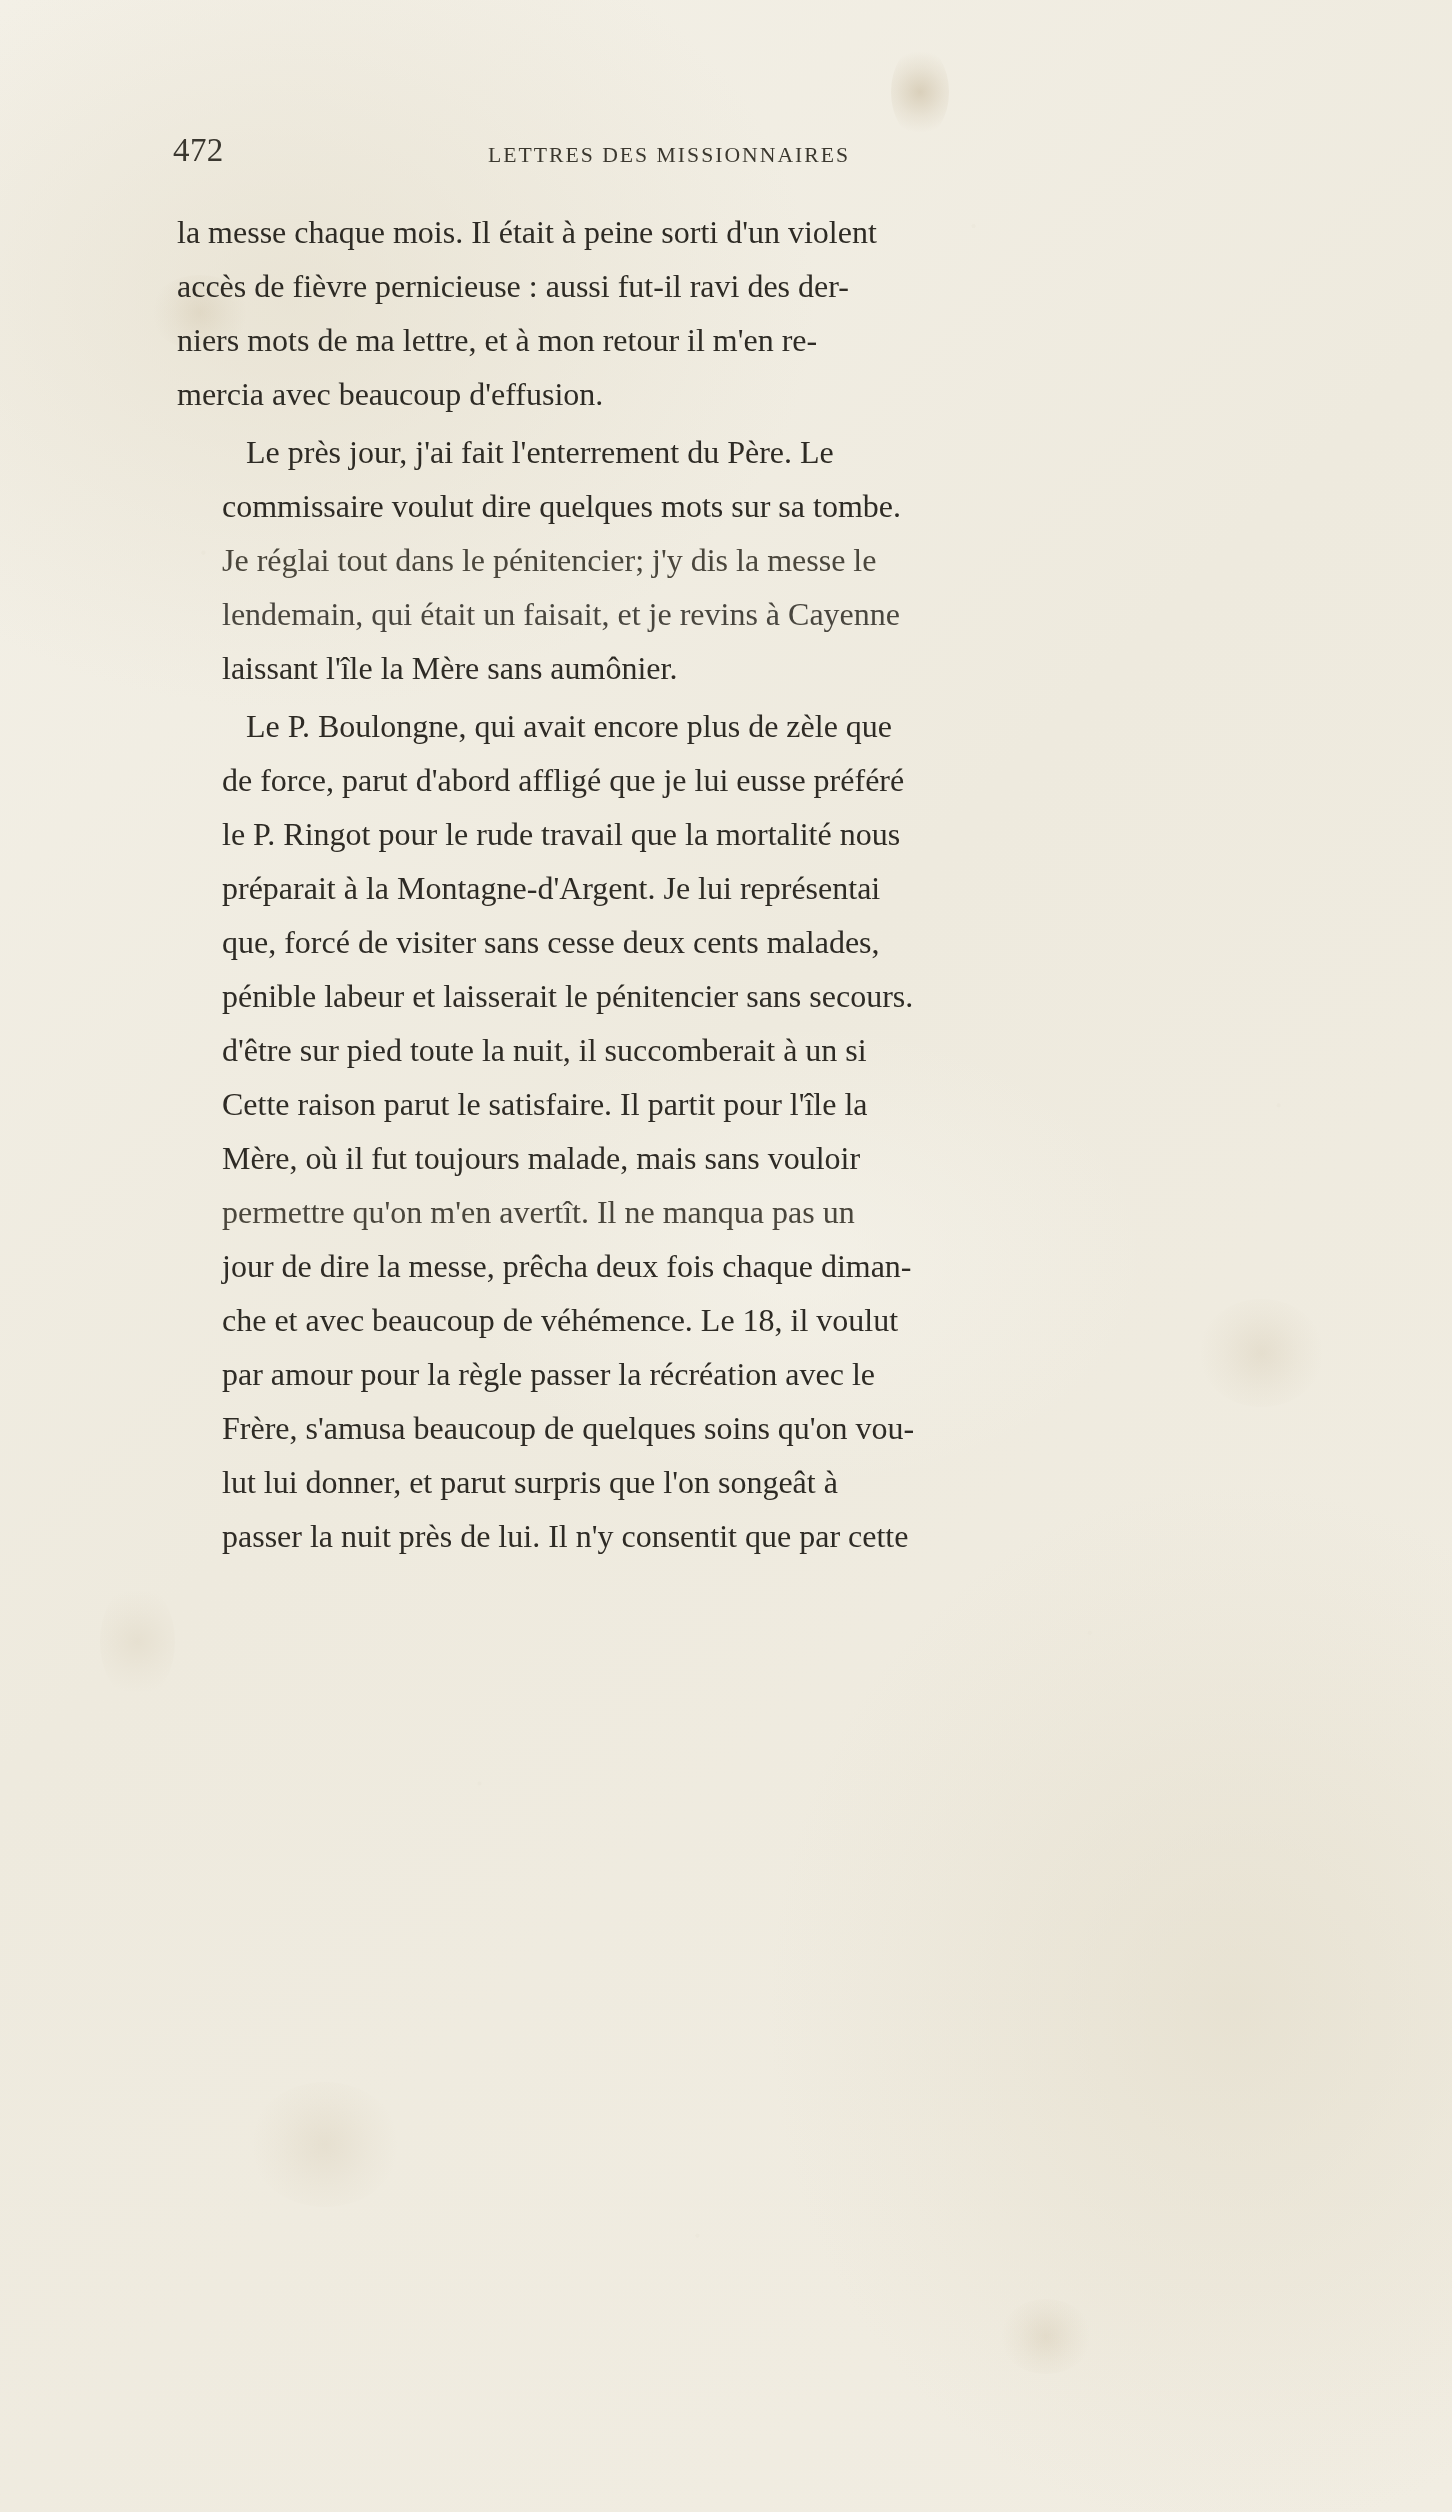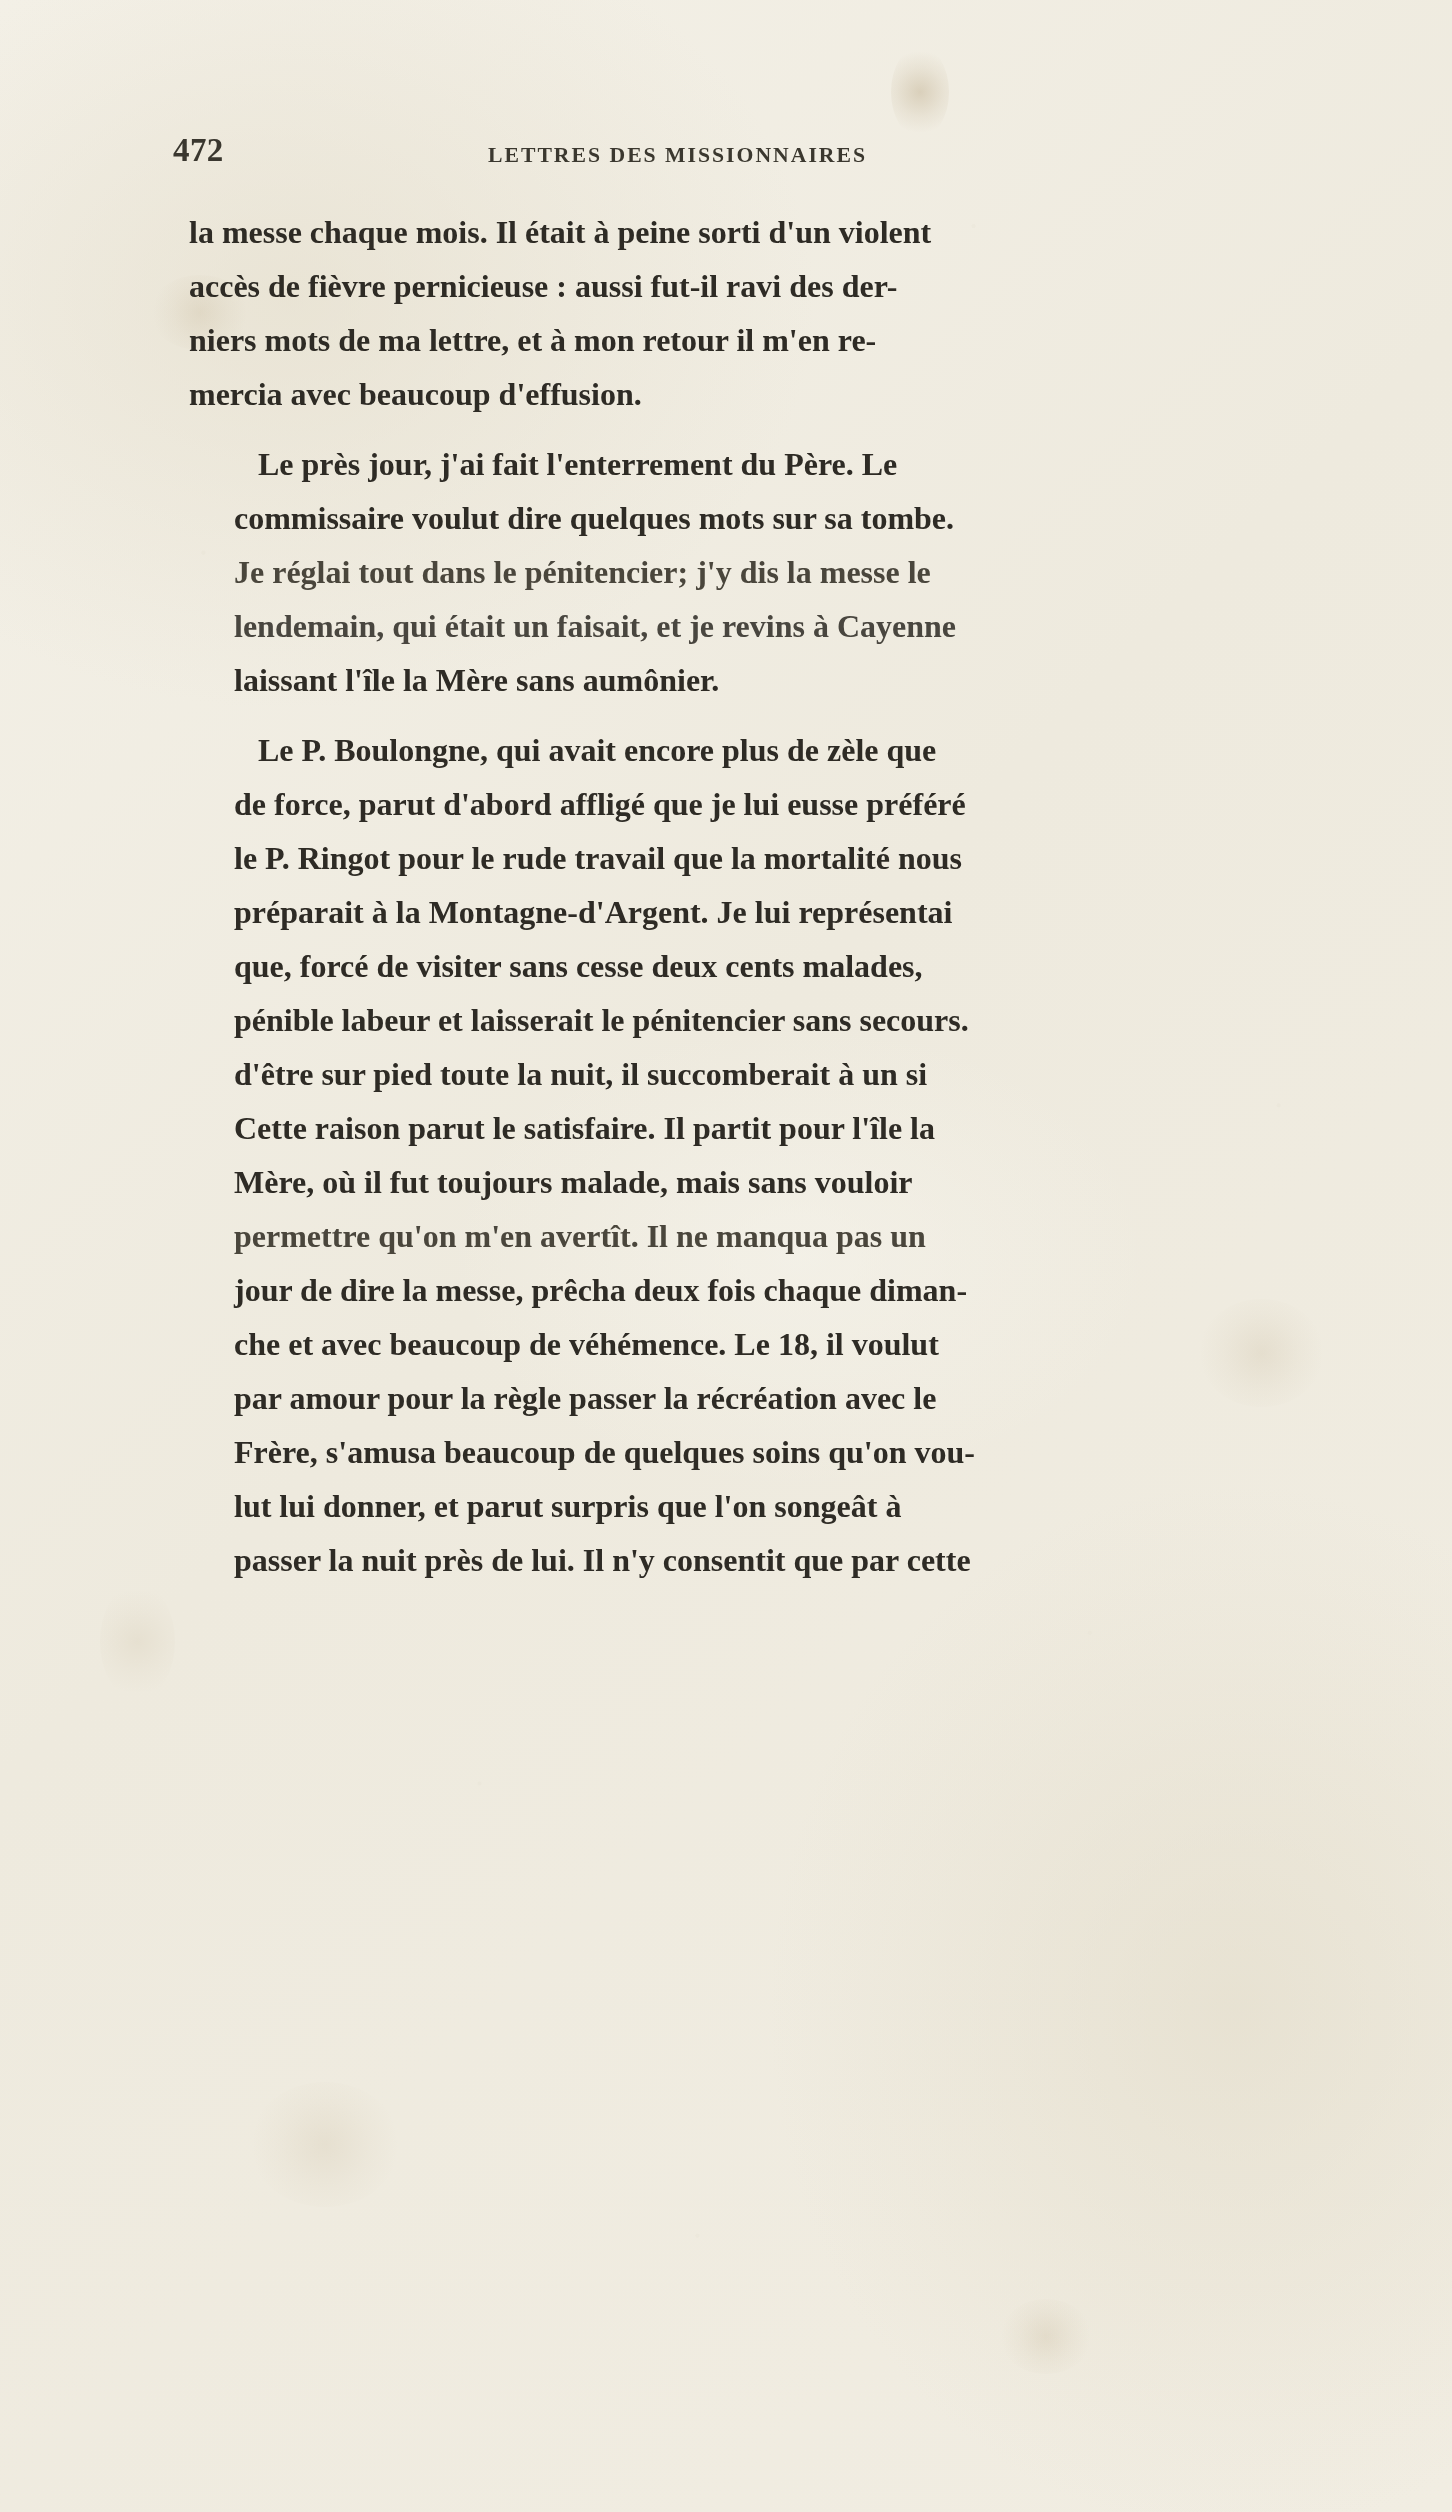--- a/index.html
+++ b/index.html
@@ -16,21 +16,20 @@
   .page {
     position: relative;
     width: 1453px;
     height: 2512px;
     background: #f2efe6;
     background-image:
       radial-gradient(ellipse 750px 583px at 20% 12%, rgba(226,219,200,0.55), rgba(226,219,200,0) 70%),
       radial-gradient(ellipse 666px 750px at 85% 80%, rgba(223,216,196,0.5), rgba(223,216,196,0) 70%),
       radial-gradient(ellipse 500px 333px at 55% 50%, rgba(246,244,236,0.6), rgba(246,244,236,0) 70%),
       linear-gradient(135deg, #f4f1e8 0%, #eeeade 45%, #f1ede2 100%);
-    font-weight: bold;
   }
   .grain {
     position: absolute;
     inset: 0;
     pointer-events: none;
     opacity: 0.28;
     background-image:
       radial-gradient(circle at 14% 22%, rgba(150,135,105,0.12) 0 1.7px, rgba(0,0,0,0) 2.5px),
       radial-gradient(circle at 67% 9%, rgba(150,135,105,0.12) 0 1.7px, rgba(0,0,0,0) 2.5px),
       radial-gradient(circle at 33% 71%, rgba(150,135,105,0.10) 0 1.7px, rgba(0,0,0,0) 2.5px),
@@ -82,21 +81,21 @@
   }
   .body-text {
     margin-top: 20px;
     font-size: 32px;
     line-height: 54px;
     color: #35322b;
     text-align: justify;
     text-justify: inter-word;
   }
   .body-text p {
-    margin: 16px;
+    margin: 4px;
     text-indent: 45px;
   }
   .body-text p.noindent {
     text-indent: 0;
   }
   .line {
     display: block;
     white-space: nowrap;
   }
   .line.just {

